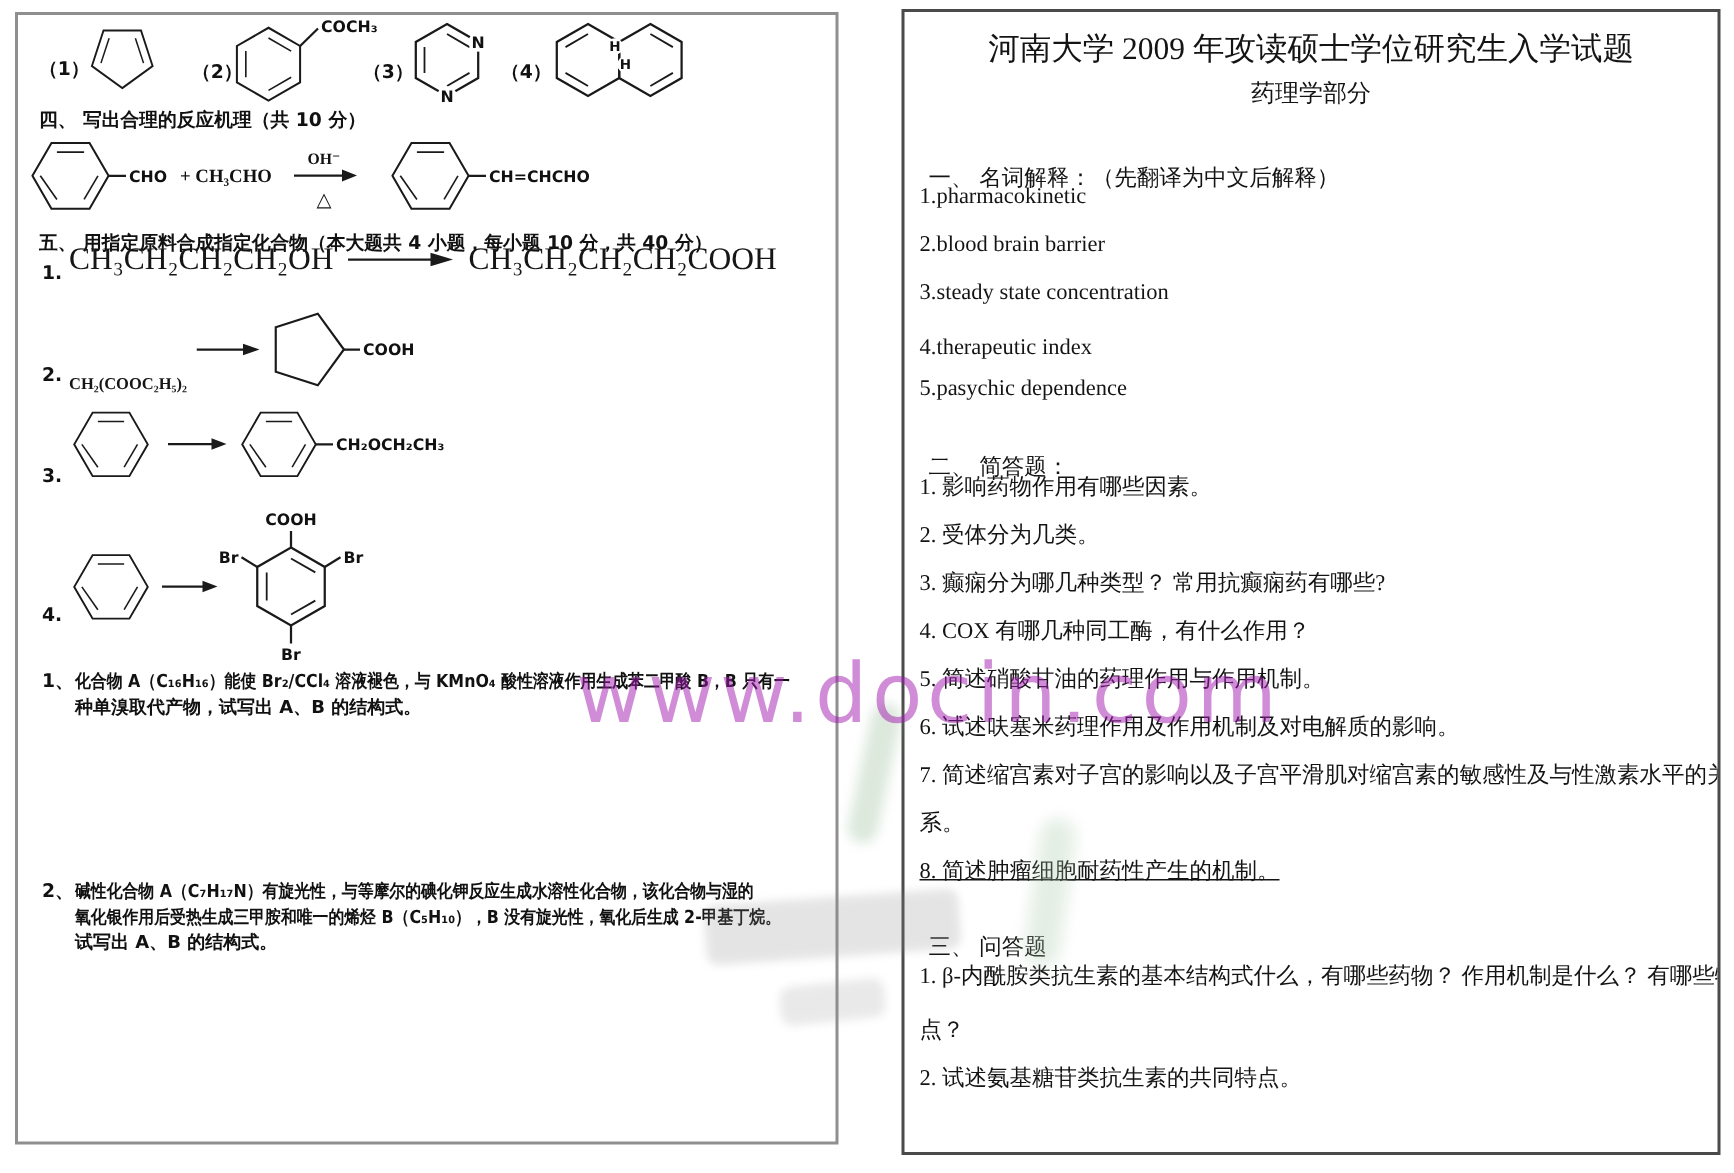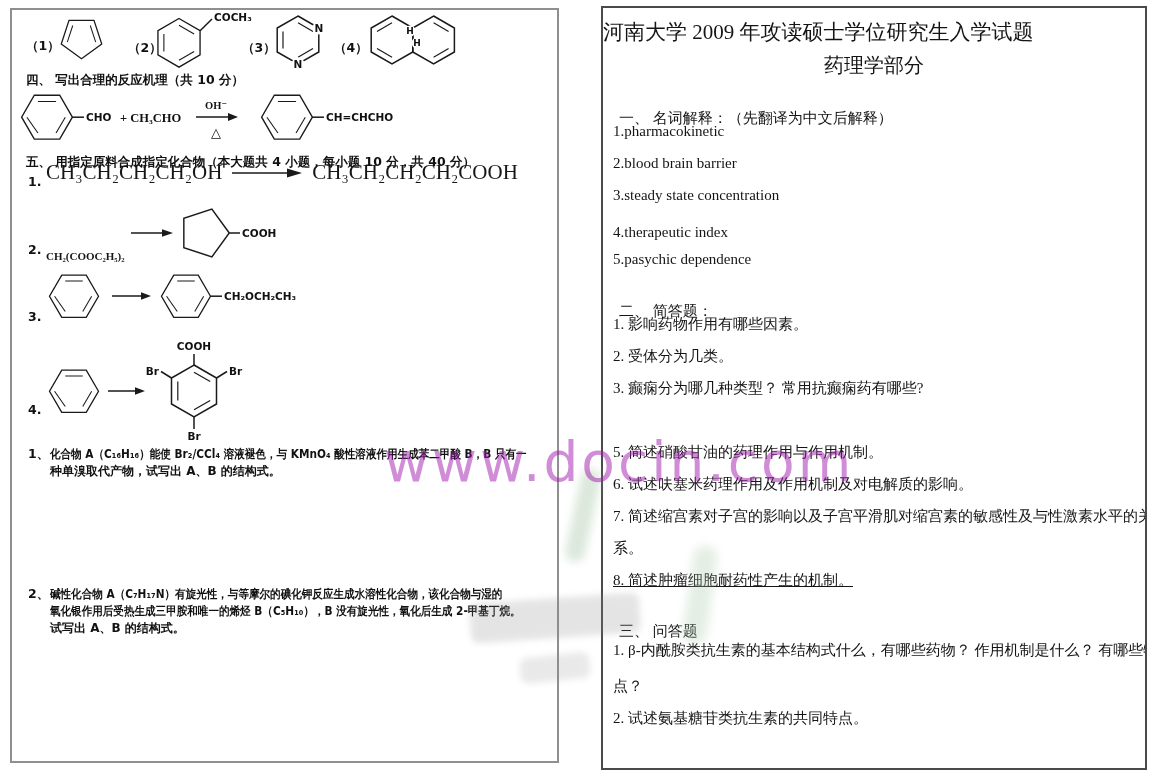--- a/index.html
+++ b/index.html
@@ -27,22 +27,22 @@
   svg .bond { stroke:#1a1a1a; stroke-width:1.5; fill:none; }
   svg .dbl  { stroke:#1a1a1a; stroke-width:1.2; fill:none; }
   svg .ah   { fill:#1a1a1a; stroke:none; }
   svg text.chem { font-family:"DejaVu Sans",sans-serif; font-weight:700; font-size:10.5px; fill:#111; }
   svg text.rx   { font-family:"Liberation Serif","DejaVu Serif",serif; font-weight:600; font-size:12.5px; fill:#111; }
   svg text.small{ font-family:"DejaVu Sans",sans-serif; font-weight:700; font-size:9px; fill:#111; }
 
   
   .rp-line   { position:absolute; left:10px; font-family:"Liberation Serif","DejaVu Serif",serif; font-size:15px; color:#141414; white-space:nowrap; }
   .rp-header { left:16px;margin-top:19px; }
-  .rp-title1 { left:0; width:100%; text-align:left; font-size:21px; }
-  .rp-title2 { left:0; width:100%; text-align:center; font-size:20px; }
+  .rp-title1 { left:0; width:100%; text-align:center; font-size:21px; }
+  .rp-title2 { left:0; width:100%; text-align:center; font-size:16px; }
 
   
   #docin-watermark {
     position:absolute; left:384px; top:430px; z-index:6; pointer-events:none;
     font-family:"DejaVu Sans",sans-serif; font-size:55px; font-weight:400;
     letter-spacing:3px; color:#a21caf; opacity:.5; white-space:nowrap;
   }
   .green-smudge { position:absolute; z-index:5; pointer-events:none; border-radius:12px; }
   #green-smudge-1 { left:573px; top:468px; width:20px; height:95px; background:#9dbf9d; opacity:.35; filter:blur(4px); transform:rotate(12deg); }
   #green-smudge-2 { left:688px; top:545px; width:24px; height:100px; background:#a8c8a8; opacity:.30; filter:blur(5px); transform:rotate(8deg); }
@@ -208,20 +208,21 @@
   <div class="rp-line" style="top:115px;">1.pharmacokinetic</div>
   <div class="rp-line" style="top:147px;">2.blood brain barrier</div>
   <div class="rp-line" style="top:179px;">3.steady state concentration</div>
   <div class="rp-line" style="top:216px;">4.therapeutic index</div>
   <div class="rp-line" style="top:243px;">5.pasychic dependence</div>
 
   <div class="rp-line rp-header" style="top:275px;">二、 简答题：</div>
   <div class="rp-line" style="top:307px;">1. 影响药物作用有哪些因素。</div>
   <div class="rp-line" style="top:339px;">2. 受体分为几类。</div>
   <div class="rp-line" style="top:371px;">3. 癫痫分为哪几种类型？ 常用抗癫痫药有哪些?</div>
+  <div class="rp-line" style="top:403px;">4. COX 有哪几种同工酶，有什么作用？</div>
   <div class="rp-line" style="top:435px;">5. 简述硝酸甘油的药理作用与作用机制。</div>
   <div class="rp-line" style="top:467px;">6. 试述呋塞米药理作用及作用机制及对电解质的影响。</div>
   <div class="rp-line" style="top:499px;">7. 简述缩宫素对子宫的影响以及子宫平滑肌对缩宫素的敏感性及与性激素水平的关</div>
   <div class="rp-line" style="top:531px;">系。</div>
   <div class="rp-line" style="top:563px;text-decoration:underline;">8. 简述肿瘤细胞耐药性产生的机制。</div>
 
   <div class="rp-line rp-header" style="top:595px;">三、 问答题</div>
   <div class="rp-line" style="top:633px;">1. β-内酰胺类抗生素的基本结构式什么，有哪些药物？ 作用机制是什么？ 有哪些特</div>
   <div class="rp-line" style="top:669px;">点？</div>
   <div class="rp-line" style="top:701px;">2. 试述氨基糖苷类抗生素的共同特点。</div>

